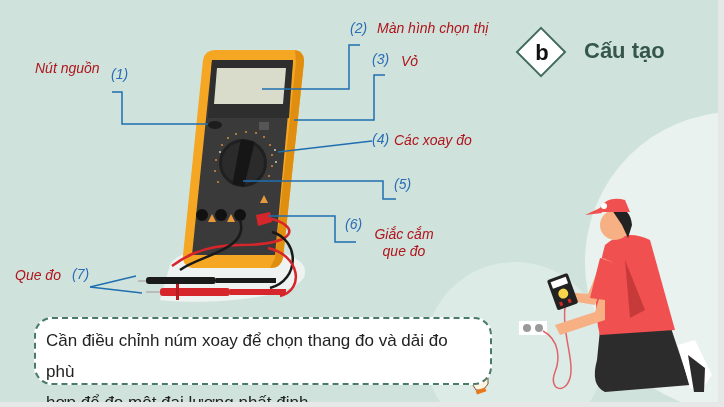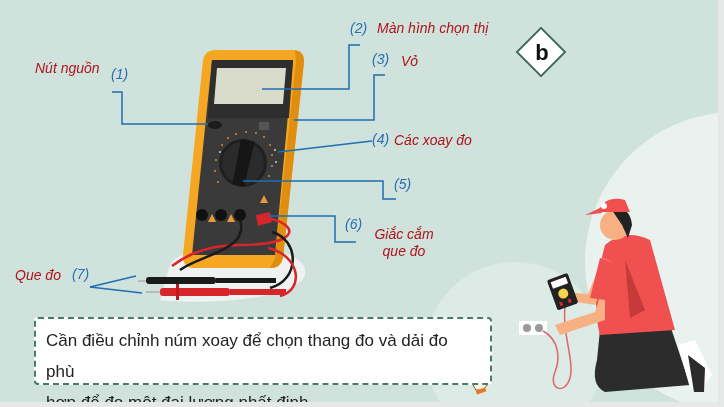--- a/index.html
+++ b/index.html
@@ -36,21 +36,21 @@
     position: absolute; left: 584px; top: 38px; font-size: 22px; font-weight: bold; color: #35564b;
   }
 
   
   .num { position: absolute; font-style: italic; color: #2a6db5; font-size: 14px; }
   .lbl { position: absolute; font-style: italic; color: #b0141c; font-size: 14px; line-height: 17px; text-align: center; }
 
   
   .note {
     position: absolute; left: 34px; top: 317px; width: 458px; height: 68px;
-    background: #ffffff; border: 2px dashed #4a7a6a; border-radius: 4px;
+    background: #ffffff; border: 2px dashed #4a7a6a; border-radius: 18px;
     padding: 6px 10px 0 10px;
   }
   .note-text { font-size: 17px; color: #222; line-height: 31px; }
 
   svg { position: absolute; left: 0; top: 0; }
 </style>
 </head>
 <body>
 
 <div class="slide">
@@ -182,20 +182,21 @@
         <line x1="9" y1="3" x2="9" y2="-1"></line>
         <line x1="4" y1="5" x2="1" y2="2"></line>
         <line x1="14" y1="5" x2="17" y2="2"></line>
         <line x1="3" y1="10" x2="-1" y2="10"></line>
       </g>
     </g>
   </svg>
 
   <div class="badge-diamond"></div>
   <div class="badge-letter">b</div>
+  <div class="section-title">Cấu tạo</div>
 
   <div class="lbl" style="left:35px; top:60px;">Nút nguồn</div>
   <div class="num" style="left:111px; top:66px;">(1)</div>
 
   <div class="num" style="left:350px; top:20px;">(2)</div>
   <div class="lbl" style="left:377px; top:20px;">Màn hình chọn thị</div>
 
   <div class="num" style="left:372px; top:51px;">(3)</div>
   <div class="lbl" style="left:401px; top:53px;">Vỏ</div>
 

